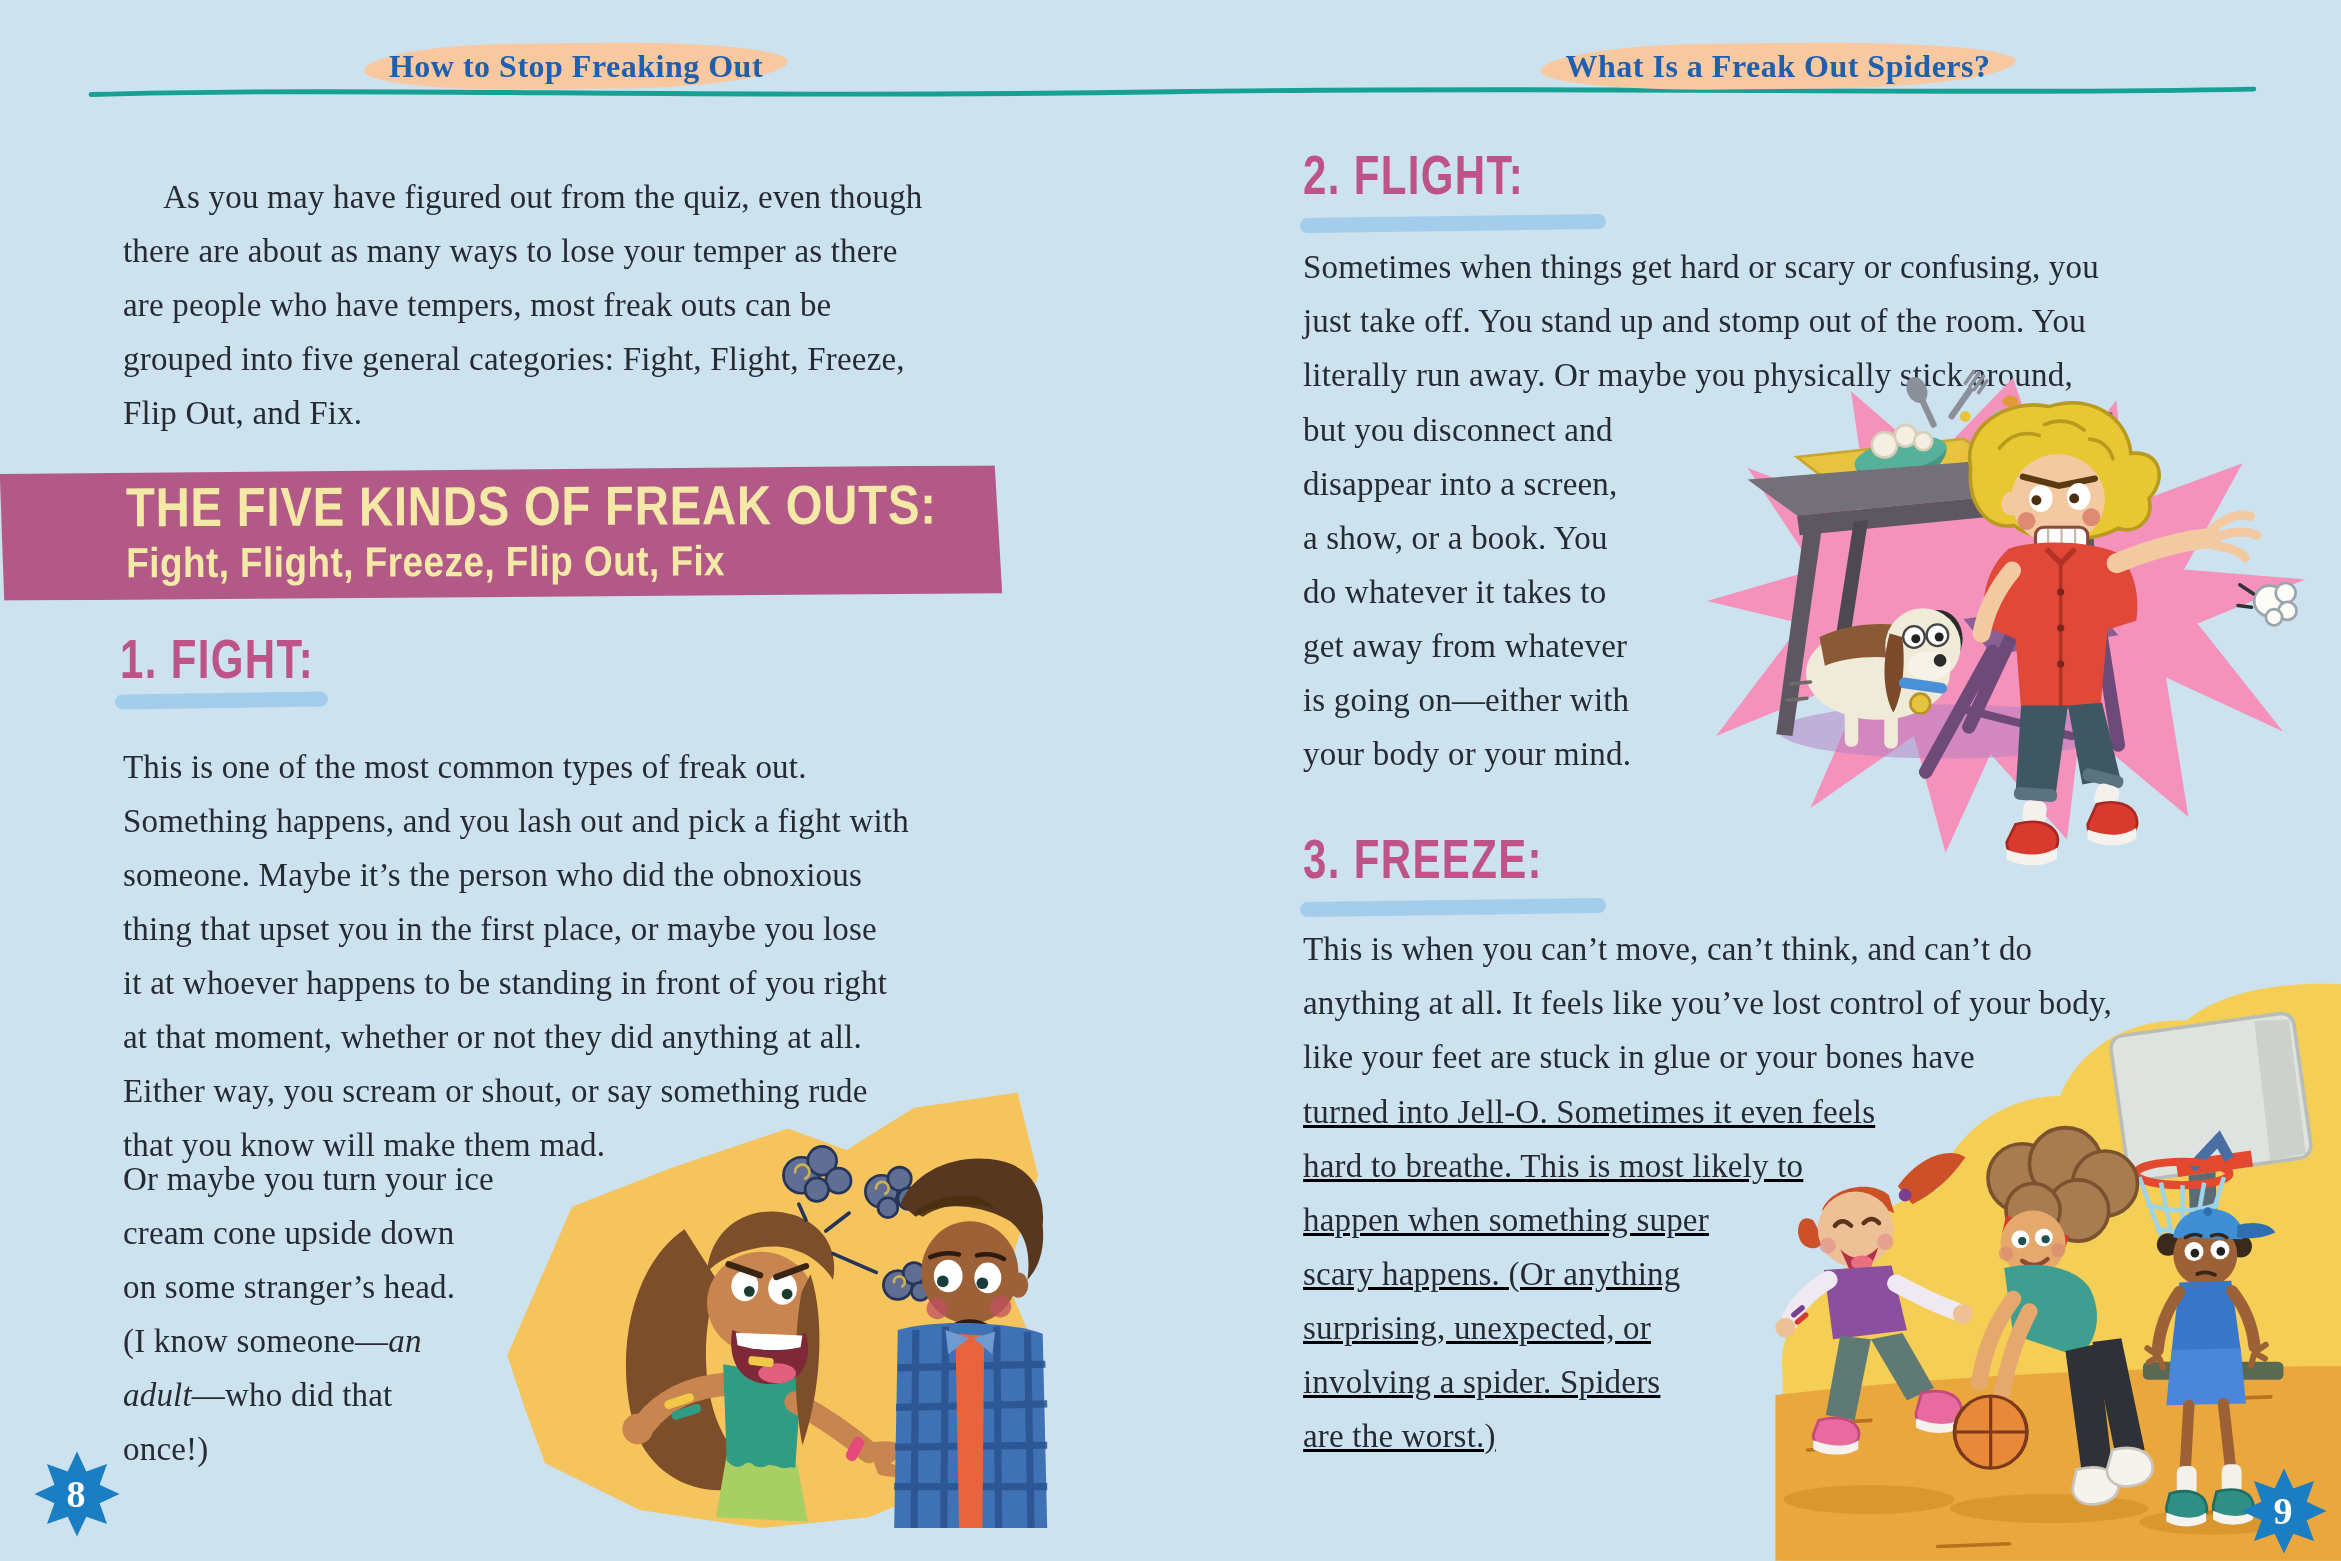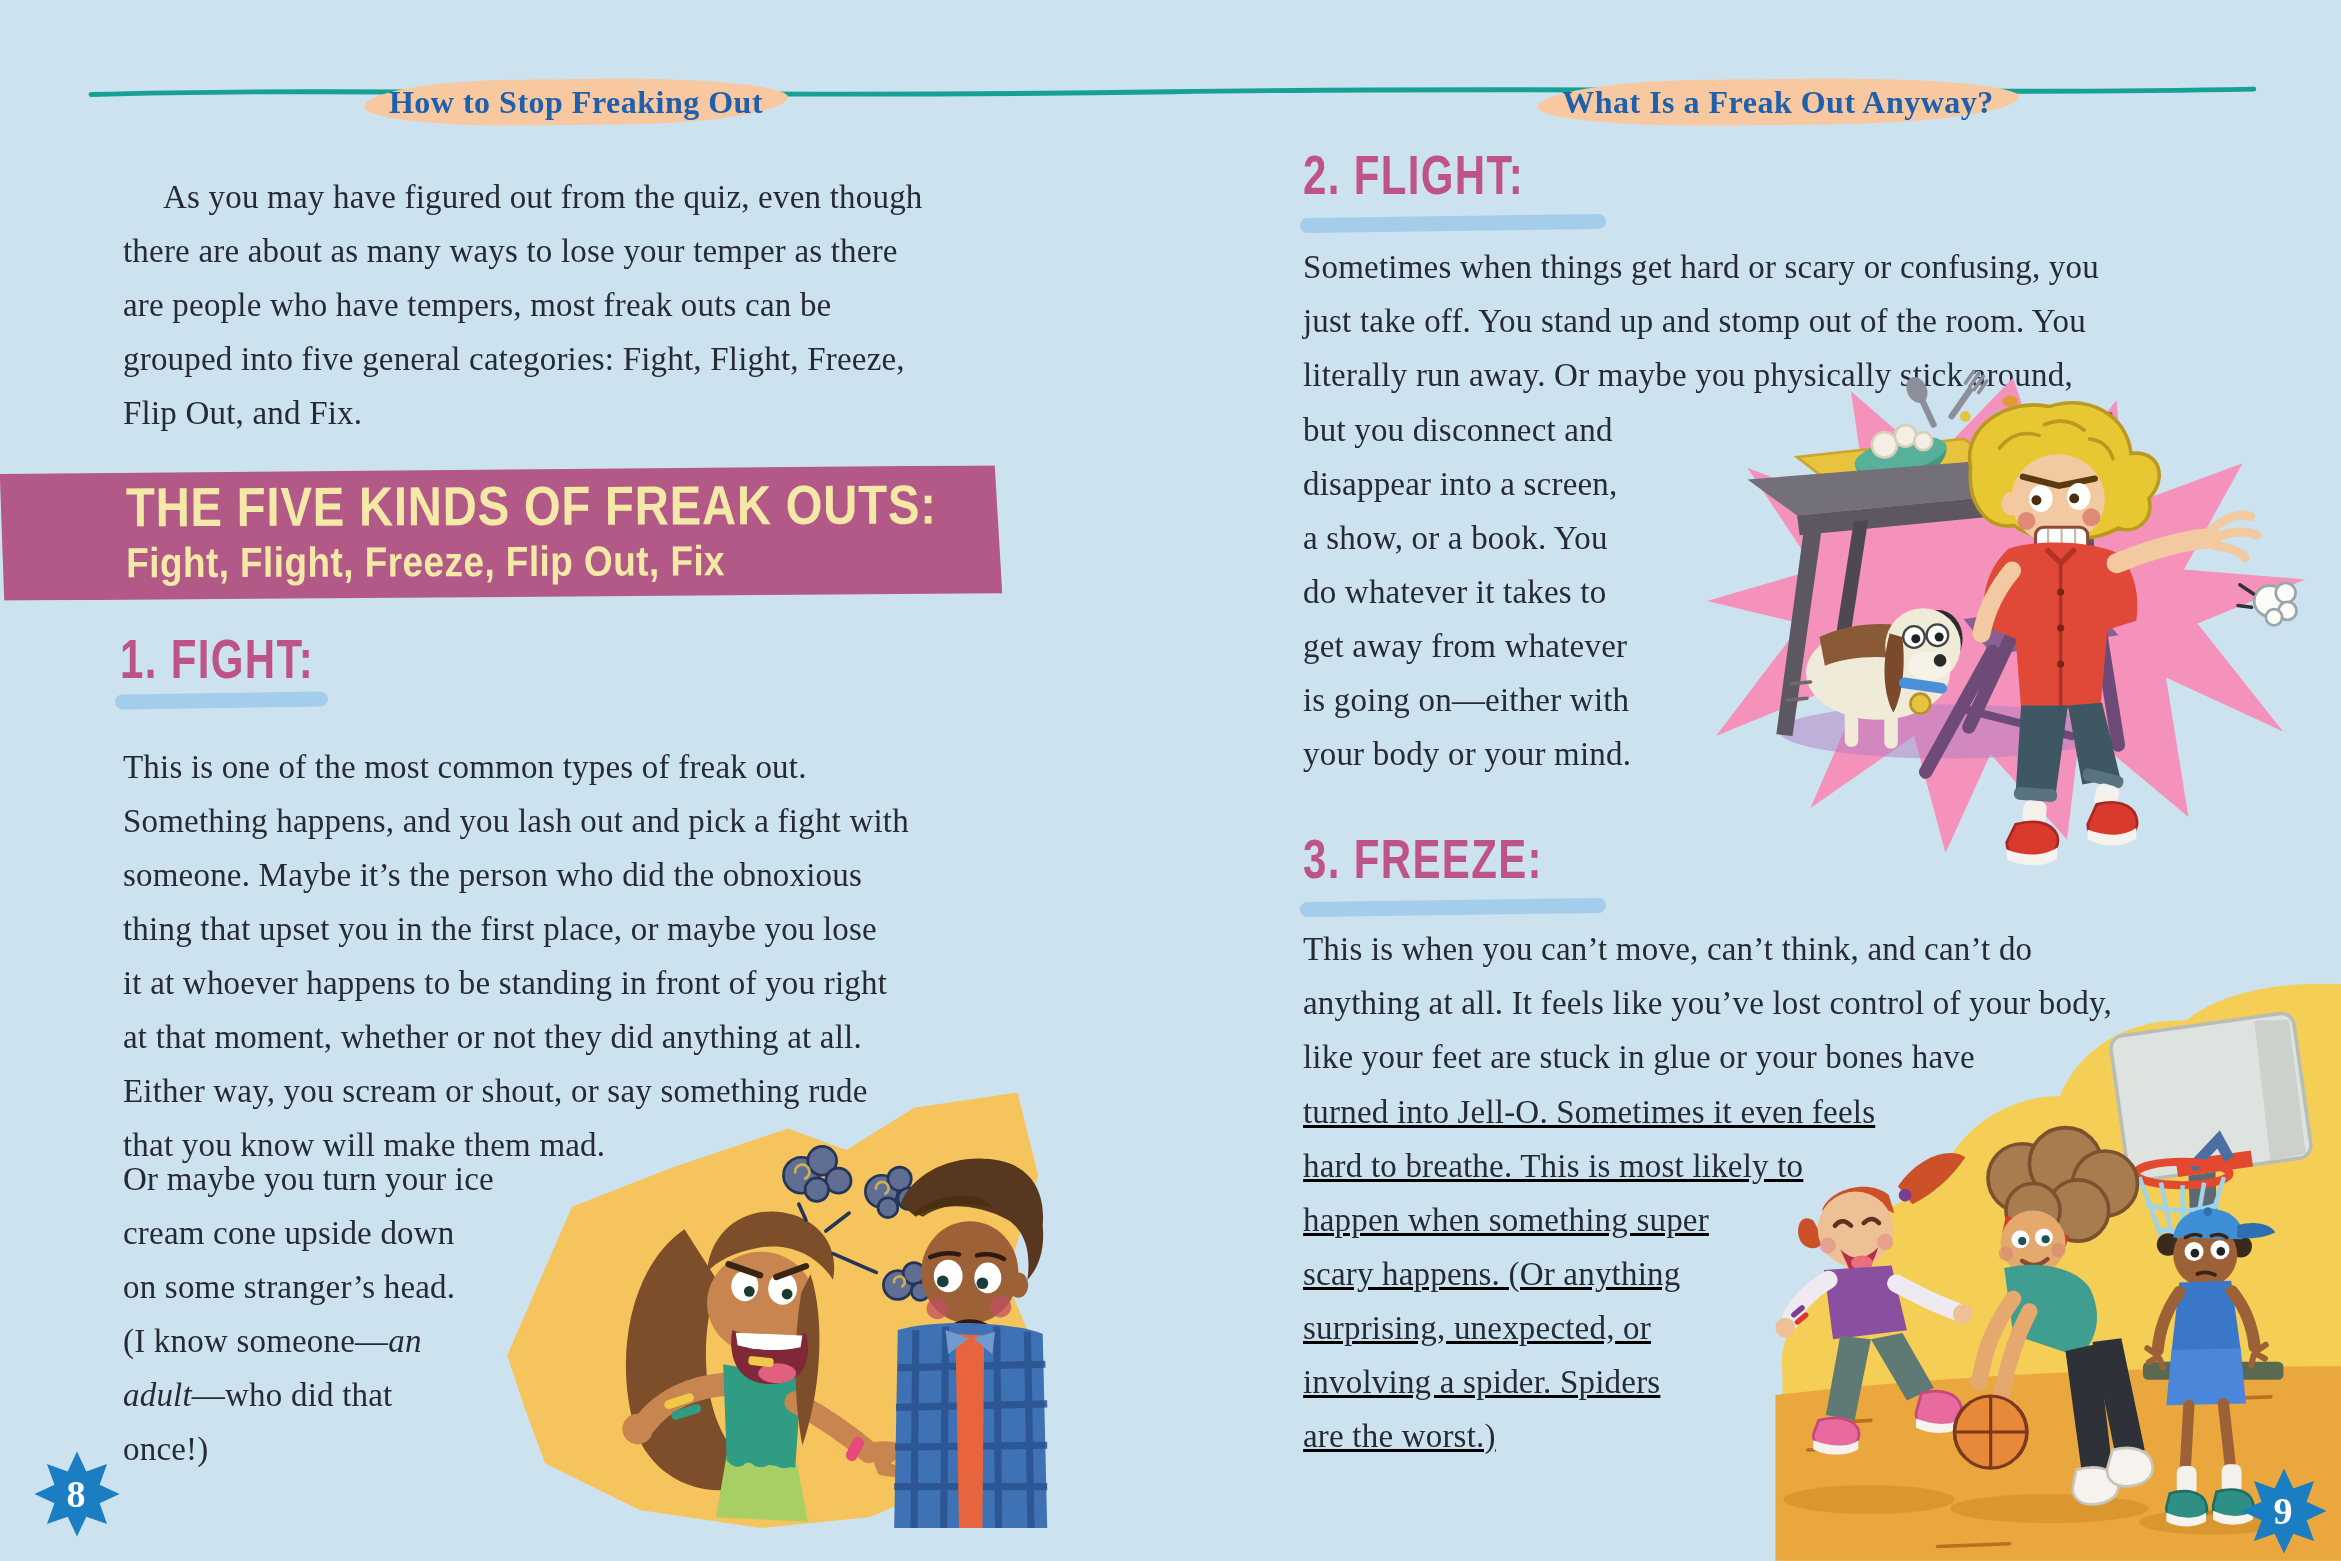--- a/index.html
+++ b/index.html
@@ -1,21 +1,21 @@
 <!DOCTYPE html>
 <html style="font-size:14.4px"><head>
 <meta charset="utf-8">
 <style>
   html,body{margin:0;padding:0;background:#9db4c2;}
   .spread{position:relative;width:2342px;height:1561px;background:#cde2ef;overflow:hidden;
           font-family:"Liberation Serif",serif;}
   .abs{position:absolute;}
   
   .runhead{position:absolute;top:41px;height:50px;display:flex;align-items:center;justify-content:center;
-           transform:translateX(-50%);margin-top:36px;}
+           transform:translateX(-50%);}
   .runhead .hl{position:absolute;left:-25px;right:-25px;top:1.8px;bottom:1.8px;background:#f8c9a0;
                border-radius:45% 55% 50% 48% / 70% 55% 70% 55%;transform:rotate(-0.6deg);}
   .runhead .txt{position:relative;font:bold 32px/1 "Liberation Serif",serif;color:#1e5fae;letter-spacing:0.5px;}
   
   .col{position:absolute;}
   .bl{white-space:nowrap;font:33px/54px "Liberation Serif",serif;color:#262a33;letter-spacing:0.2px;}
   .bl i{font-style:italic;}
   .indent{text-indent:40px;}
   
   .banner{position:absolute;left:0;top:467px;width:1002px;height:132px;background:#b25988;
@@ -44,21 +44,21 @@
   <svg class="abs" style="left:0;top:0;" width="2342" height="117" viewBox="0 0 2600 130">
     <path d="M100,105 C 420,96 760,110 1300,102 C 1750,95 2150,106 2503,99" fill="none" stroke="#17a094" stroke-width="5.5" stroke-linecap="round"></path>
   </svg>
 
   <div class="runhead" style="left:576px;">
     <span class="hl"></span>
     <span class="txt">How to Stop Freaking Out</span>
   </div>
   <div class="runhead" style="left:1778px;">
     <span class="hl"></span>
-    <span class="txt">What Is a Freak Out Anyway?</span>
+    <span class="txt">What Is a Freak Out Spiders?</span>
   </div>
 
   <div class="col" style="left:123px;top:170px;">
     <div class="bl indent">As you may have figured out from the quiz, even though</div>
     <div class="bl">there are about as many ways to lose your temper as there</div>
     <div class="bl">are people who have tempers, most freak outs can be</div>
     <div class="bl">grouped into five general categories: Fight, Flight, Freeze,</div>
     <div class="bl">Flip Out, and Fix.</div>
   </div>
 

